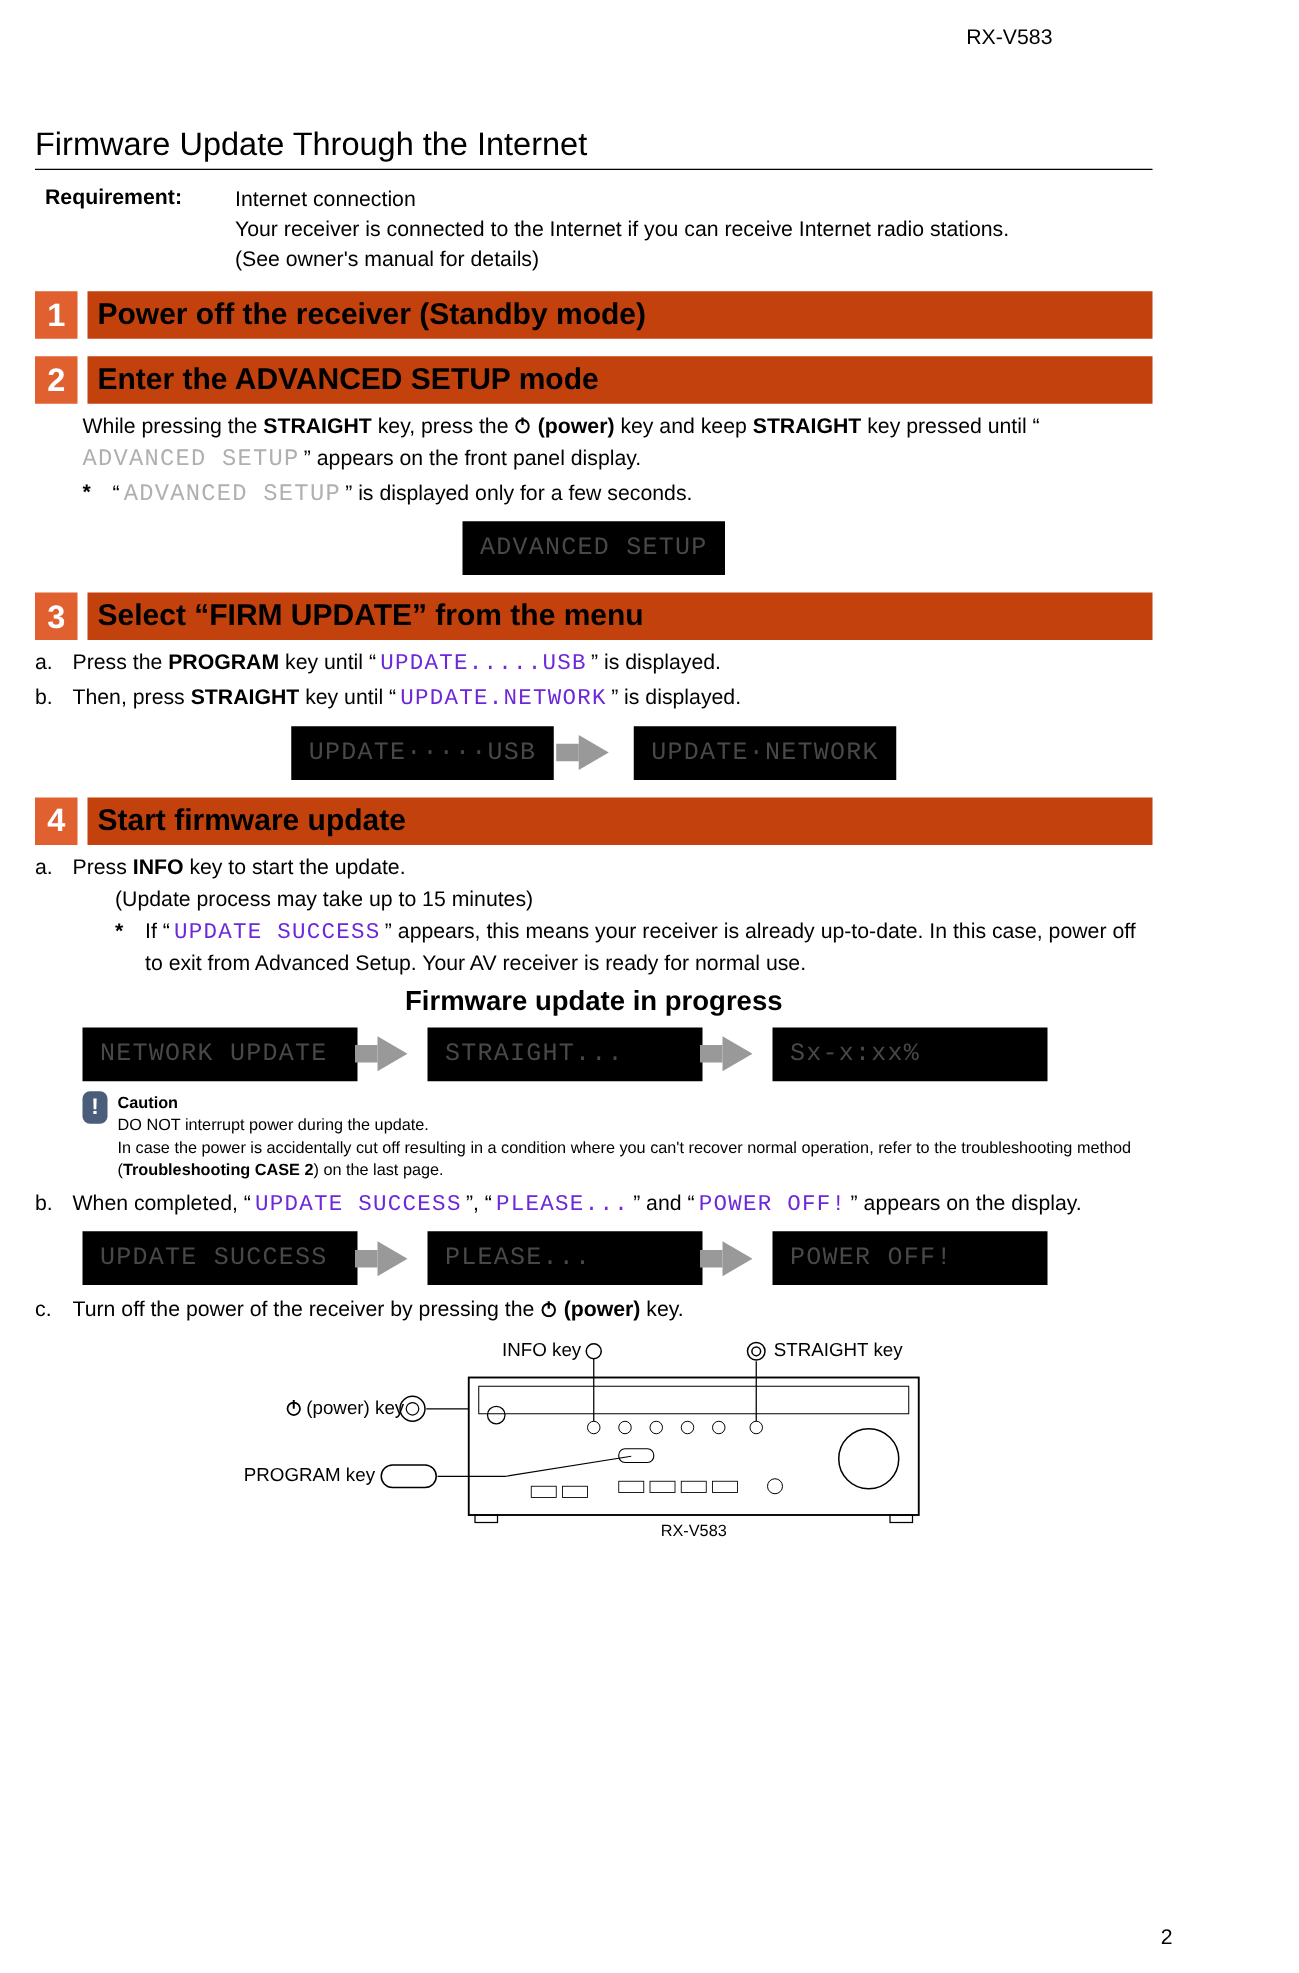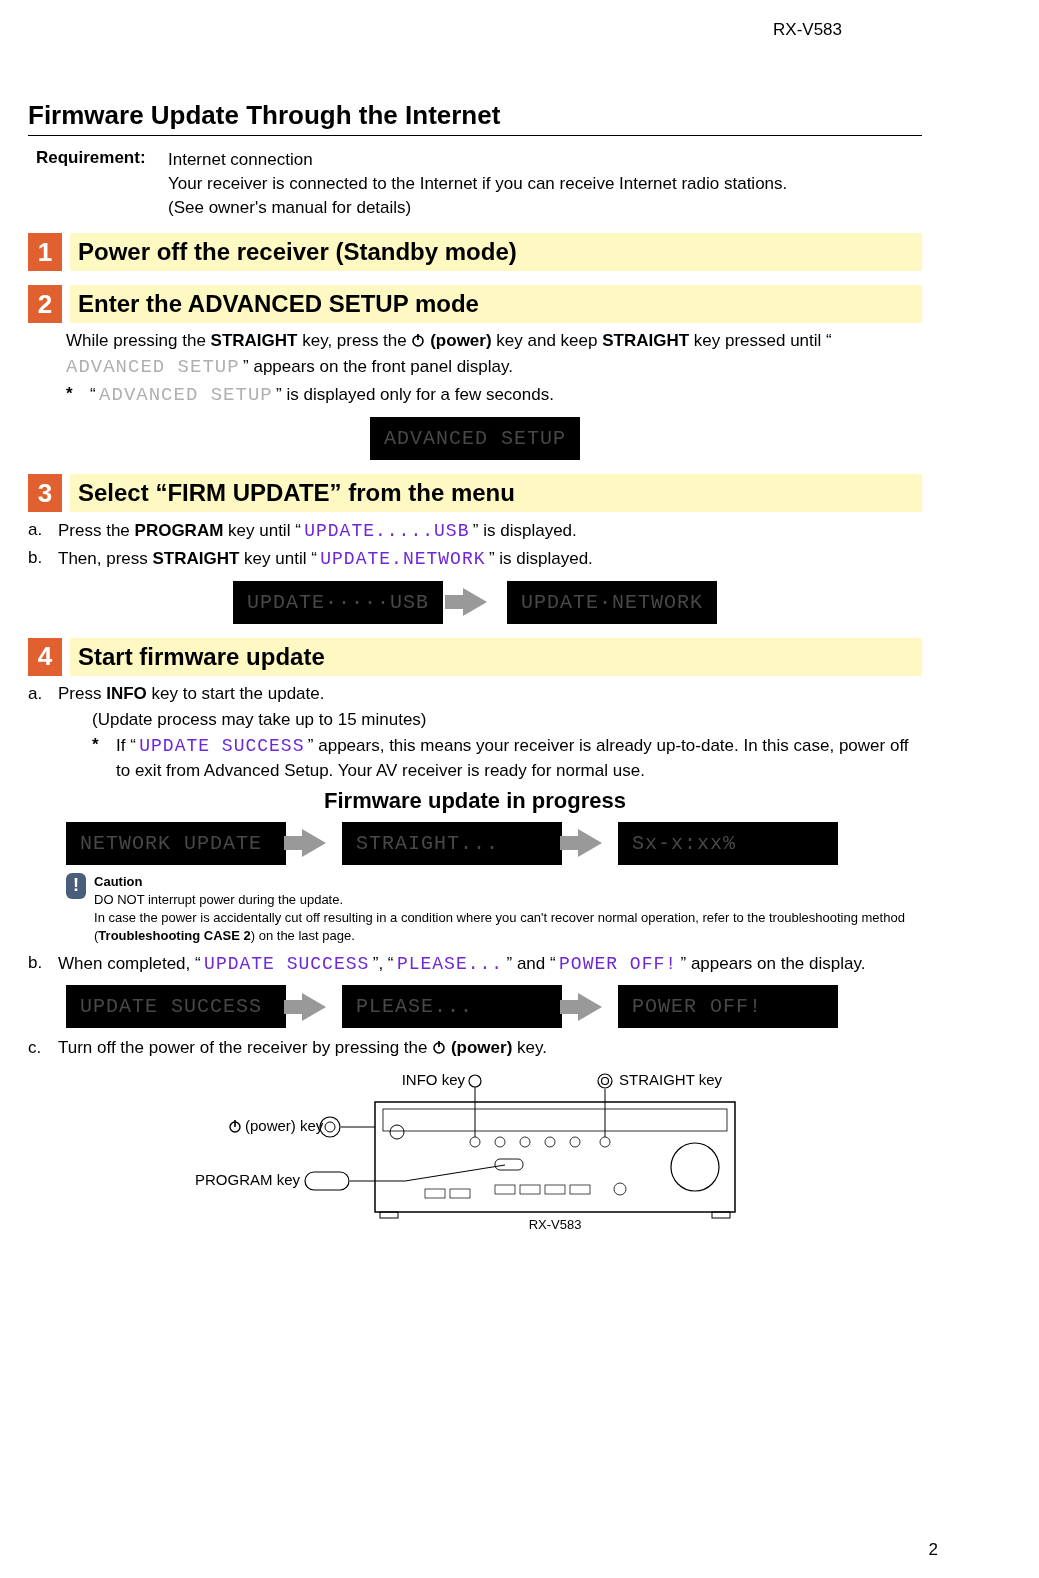--- a/index.html
+++ b/index.html
@@ -18,27 +18,27 @@
     padding: 20px 44px 20px 28px;
   }
   .model-header {
     text-align: right;
     font-size: 17px;
     margin-bottom: 60px;
     padding-right: 80px;
   }
   h1.title {
     font-size: 26px;
-    font-weight: bold;
+    font-weight: normal;
     margin: 0 0 4px 0;
   }
   .rule { border: none; border-top: 1.5px solid #000; margin: 0 0 12px 0; }
   .req-row {
     display: flex;
-    gap: 12px;
+    gap: 32px;
     margin: 6px 0 4px 8px;
   }
   .req-label { font-weight: bold; font-size: 17px; min-width: 120px; }
   .req-body { font-size: 17px; line-height: 1.4; }
   .step-bar {
     display: flex;
     align-items: center;
     margin-top: 14px;
     margin-bottom: 6px;
   }
@@ -48,21 +48,21 @@
     font-size: 26px;
     font-weight: bold;
     width: 34px;
     height: 38px;
     display: flex;
     align-items: center;
     justify-content: center;
     margin-right: 8px;
   }
   .step-title {
-    background: #fef9c3;
+    background: #c2410c;
     flex: 1;
     height: 38px;
     display: flex;
     align-items: center;
     font-size: 24px;
     font-weight: bold;
     padding-left: 8px;
   }
   .body-indent {
     margin-left: 38px;

